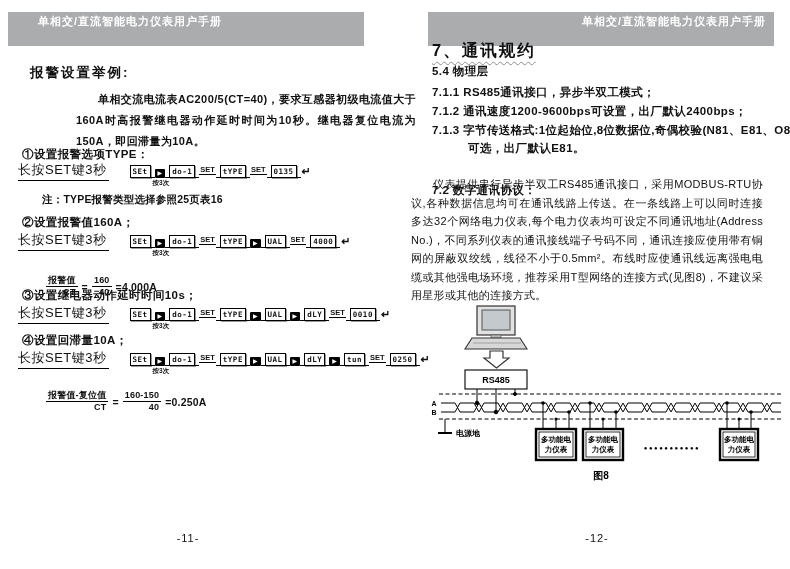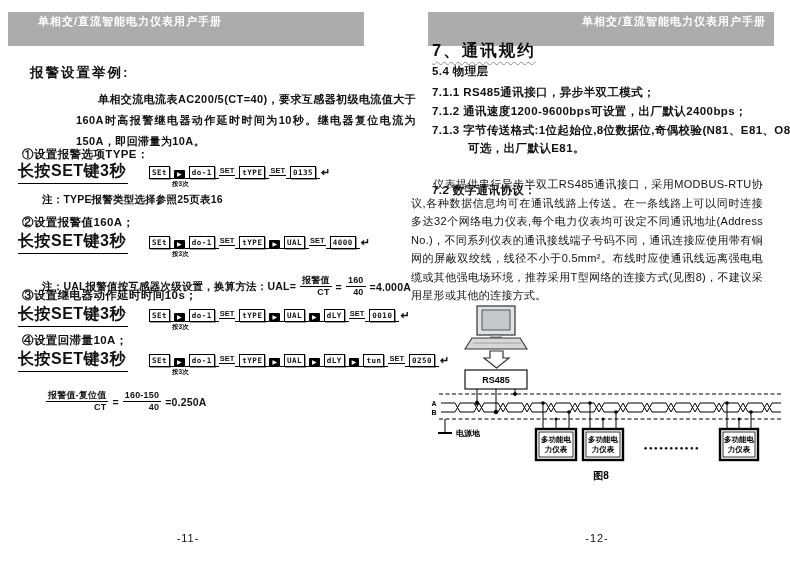--- a/index.html
+++ b/index.html
@@ -21,21 +21,21 @@
             text-indent:2em;text-align:justify;letter-spacing:0.4px;margin-left:32px;}
   .lp-step-h{left:22px;font-size:11.5px;font-weight:bold;letter-spacing:0.4px;}
   .lp-note{left:42px;width:352px;font-size:10.5px;font-weight:bold;letter-spacing:0.2px;
            display:flex;align-items:center;white-space:nowrap;}
   .frac{display:inline-flex;flex-direction:column;text-align:right;vertical-align:middle;
         margin:17px 4px;font-size:9px;line-height:11px;font-weight:bold;}
   .frac .num{border-bottom:1px solid #000;padding:0 2px;}
   .frac .den{padding:0 2px;}
   
   .seq-row{position:absolute;display:flex;align-items:center;white-space:nowrap;}
-  .seq-press{font-size:16px;font-weight:bold;border-bottom:1px solid #000;margin-right:2px;
+  .seq-press{font-size:13px;font-weight:normal;border-bottom:1px solid #000;margin-right:2px;
              padding:0 2px 1px 0;letter-spacing:0.5px;}
   .seq-steps{display:inline-flex;align-items:flex-end;padding-left:19px;}
   .seq-line{display:inline-block;width:4px;height:1px;background:#000;flex:none;}
   .seq-disp{border:1px solid #000;box-shadow:1px 1px 0 rgba(0,0,0,.4);background:#fff;
             font-family:"DejaVu Sans Mono",monospace;font-size:7.5px;font-weight:bold;
             padding:1px 2px;line-height:9px;letter-spacing:0.5px;flex:none;}
   .seq-key{position:relative;display:inline-flex;flex:none;}
   .seq-key .keybtn{background:#000;color:#fff;font-size:6px;line-height:9px;padding:0 3px;
             border-radius:1px;}
   .seq-key .keysub{position:absolute;top:10px;left:-2px;font-size:6.5px;font-weight:bold;white-space:nowrap;}
@@ -118,21 +118,20 @@
       <span class="seq-disp">UAL</span>
       <span class="seq-line"></span>
       <span class="seq-lbl">SET</span>
       <span class="seq-line"></span>
       <span class="seq-disp">4000</span>
       <span class="seq-line"></span>
       <span class="seq-enter">↵</span>
     </span>
 </div>
 <div class="abs lp-note" style="top:258px;">
-  <span>注：UAL报警值按互感器次级设置，换算方法：UAL=</span>
   <span class="frac">
     <span class="num">报警值</span>
     <span class="den">CT</span>
   </span>
   <span>=</span>
   <span class="frac">
     <span class="num">160</span>
     <span class="den">40</span>
   </span>
   <span>=4.000A</span>

